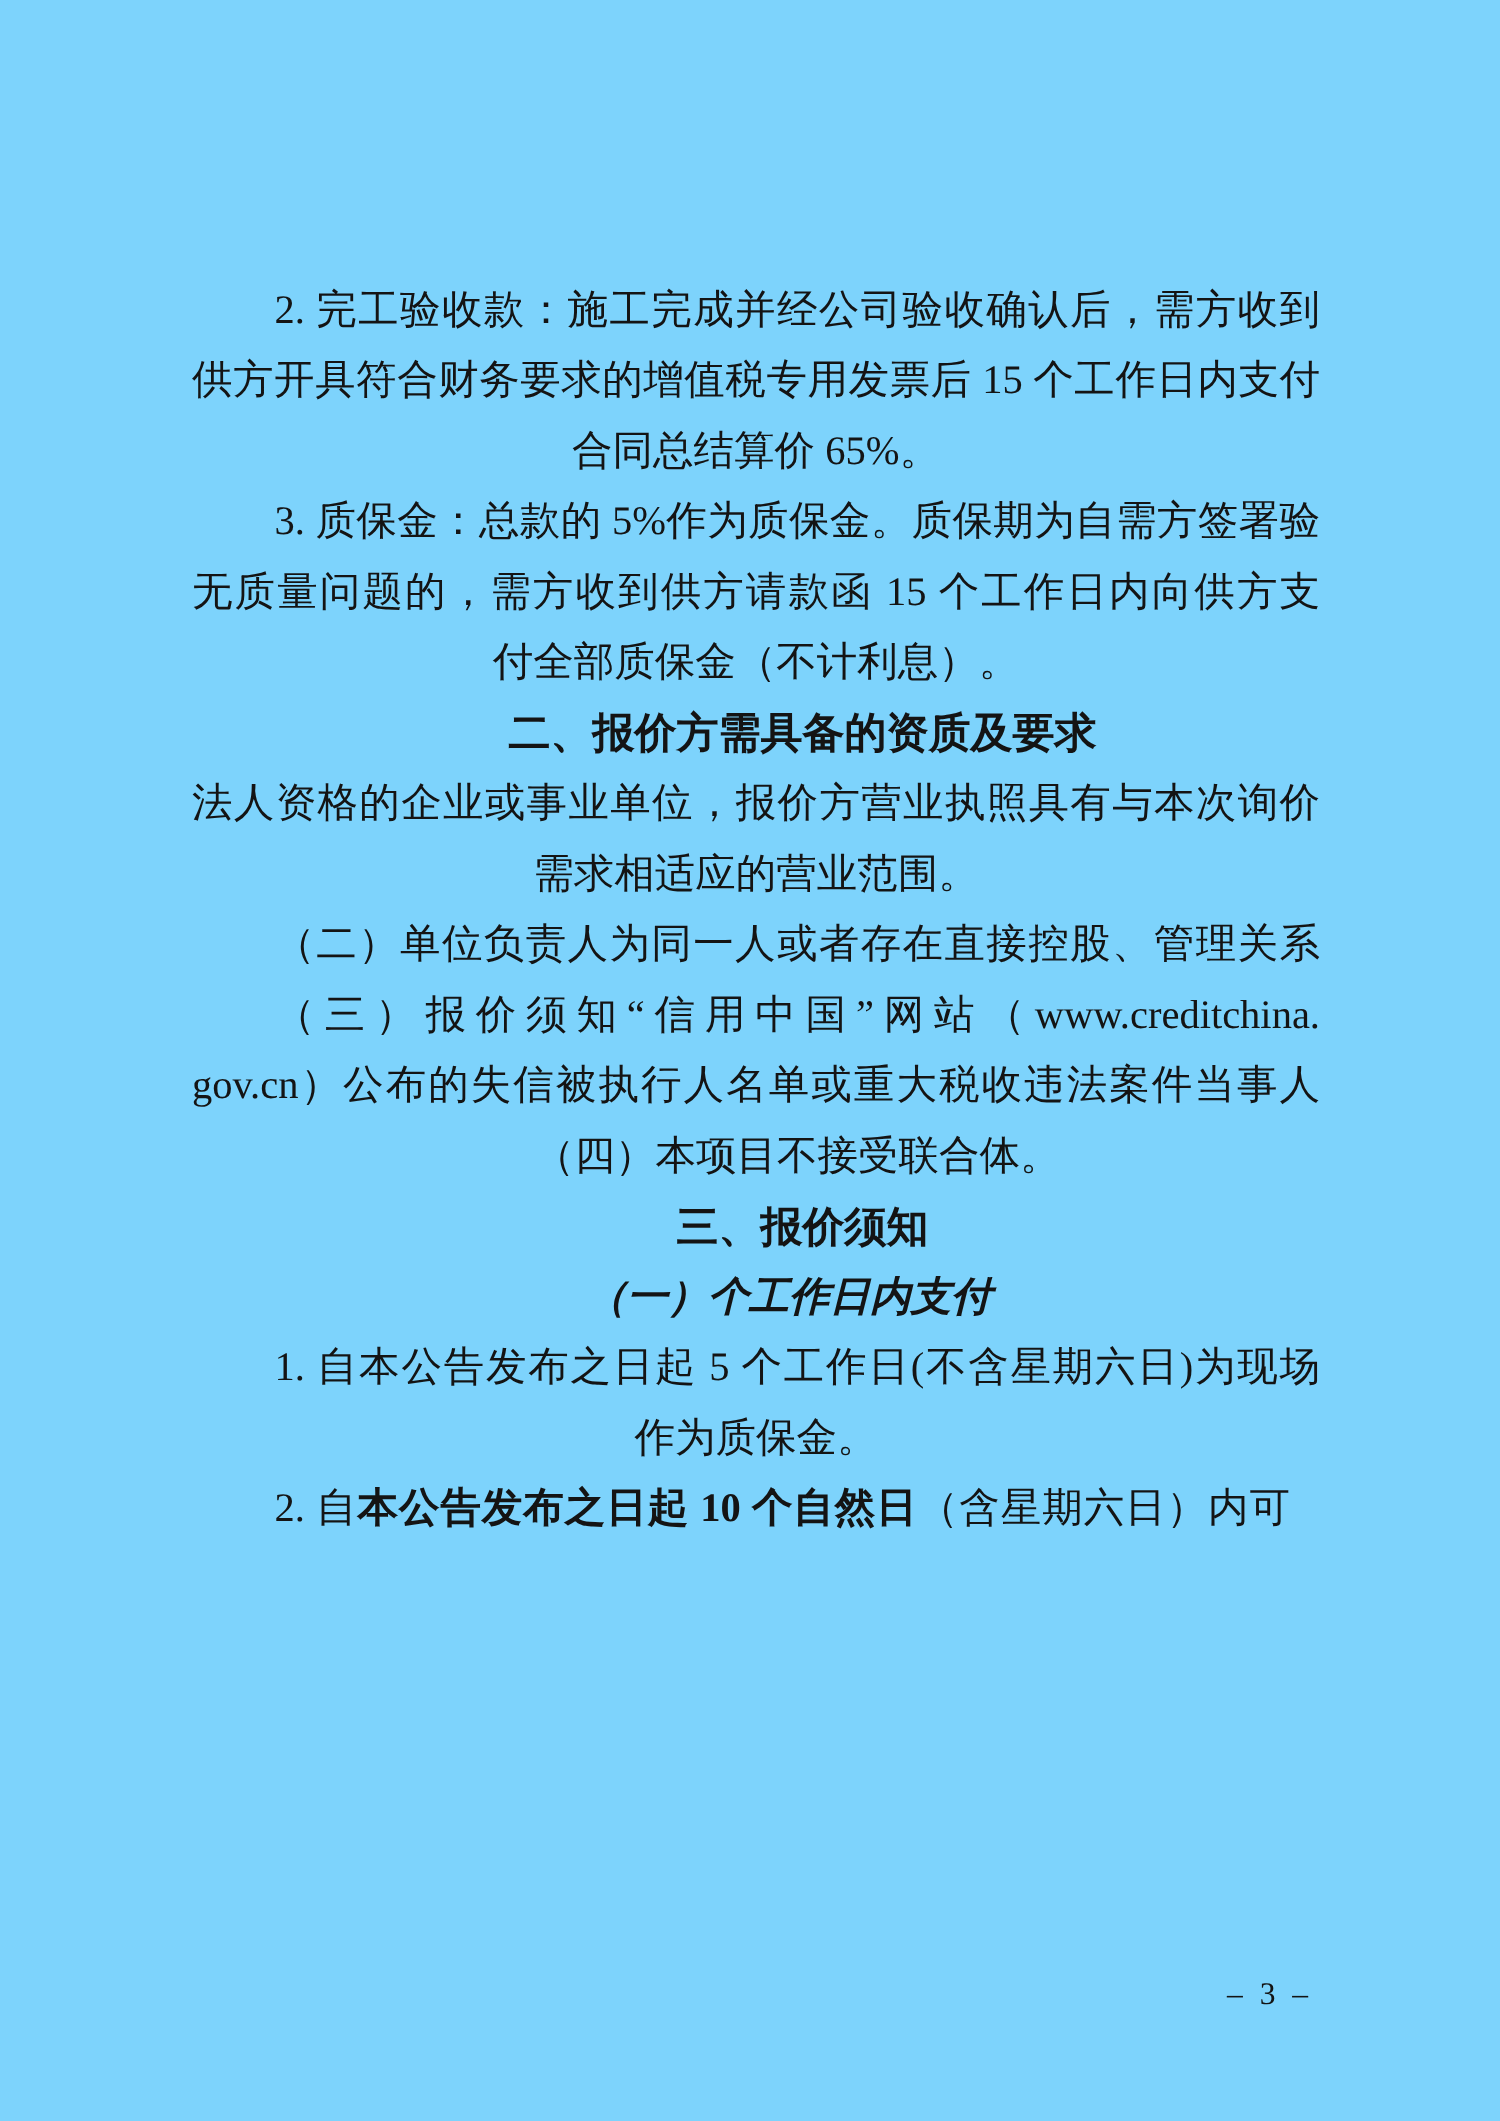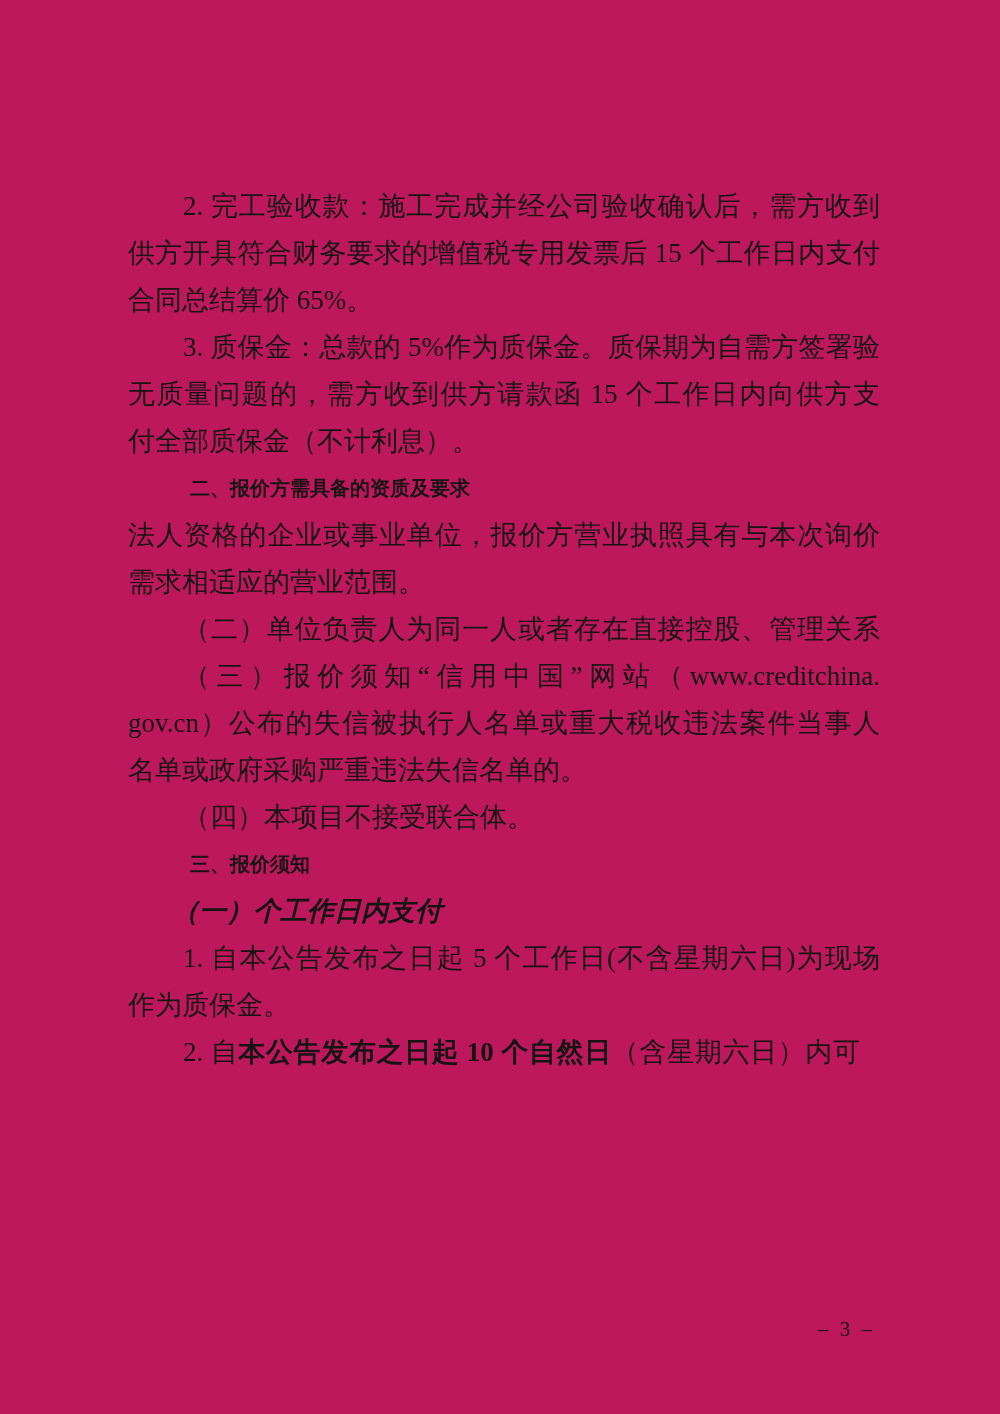--- a/index.html
+++ b/index.html
@@ -1,45 +1,45 @@
 <!DOCTYPE html>
 <html><head>
 <meta charset="utf-8">
 <style>
   html,body{margin:0;padding:0;background:#ffffff;}
   .page{
     position:relative;
     width:1000px;height:1414px;
-    background:#be185d;
+    background:#7dd3fc;
     font-family:"Liberation Serif","DejaVu Serif",serif;
     color:#141414;
     overflow:hidden;
   }
   .doc{
     position:absolute;left:128px;top:183px;width:752px;
   }
   .ln{
     font-size:27px;
     line-height:47px;
     height:47px;
     white-space:nowrap;
-    text-align:left;
+    text-align:center;
   }
   .fill{
     white-space:normal;
     text-align:justify;
     text-align-last:justify;
   }
   .ind{text-indent:55px;}
   .ind-h{text-indent:62px;}
   .ind-k{text-indent:44px;}
   .h{
     font-family:"Liberation Sans","DejaVu Sans",sans-serif;
     font-weight:bold;
-    font-size:20px;
+    font-size:28px;
   }
   .kai{
     font-style:italic;
     font-weight:600;
   }
   .u{
     text-underline-offset:6px;
     text-decoration-thickness:1.5px;
   }
   .b{font-weight:bold;}
@@ -69,21 +69,20 @@
 
     <div class="ln h ind-h">二、报价方需具备的资质及要求</div>
 
     <div class="ln fill">法人资格的企业或事业单位，报价方营业执照具有与本次询价</div>
     <div class="ln">需求相适应的营业范围。</div>
 
     <div class="ln ind fill">（二）单位负责人为同一人或者存在直接控股、管理关系</div>
 
     <div class="ln ind fill">（三）报价须知“信用中国”网站（www.creditchina.</div>
     <div class="ln fill">gov.cn）公布的失信被执行人名单或重大税收违法案件当事人</div>
-    <div class="ln">名单或政府采购严重违法失信名单的。</div>
 
     <div class="ln ind">（四）本项目不接受联合体。</div>
 
     <div class="ln h ind-h">三、报价须知</div>
 
     <div class="ln kai ind-k">（一）个工作日内支付</div>
 
     <div class="ln ind fill">
       <span>1. 自</span><span class="u">本公告发布之日起 5 个工作日</span><span>(不含星期六日)为现场</span>
     </div>

